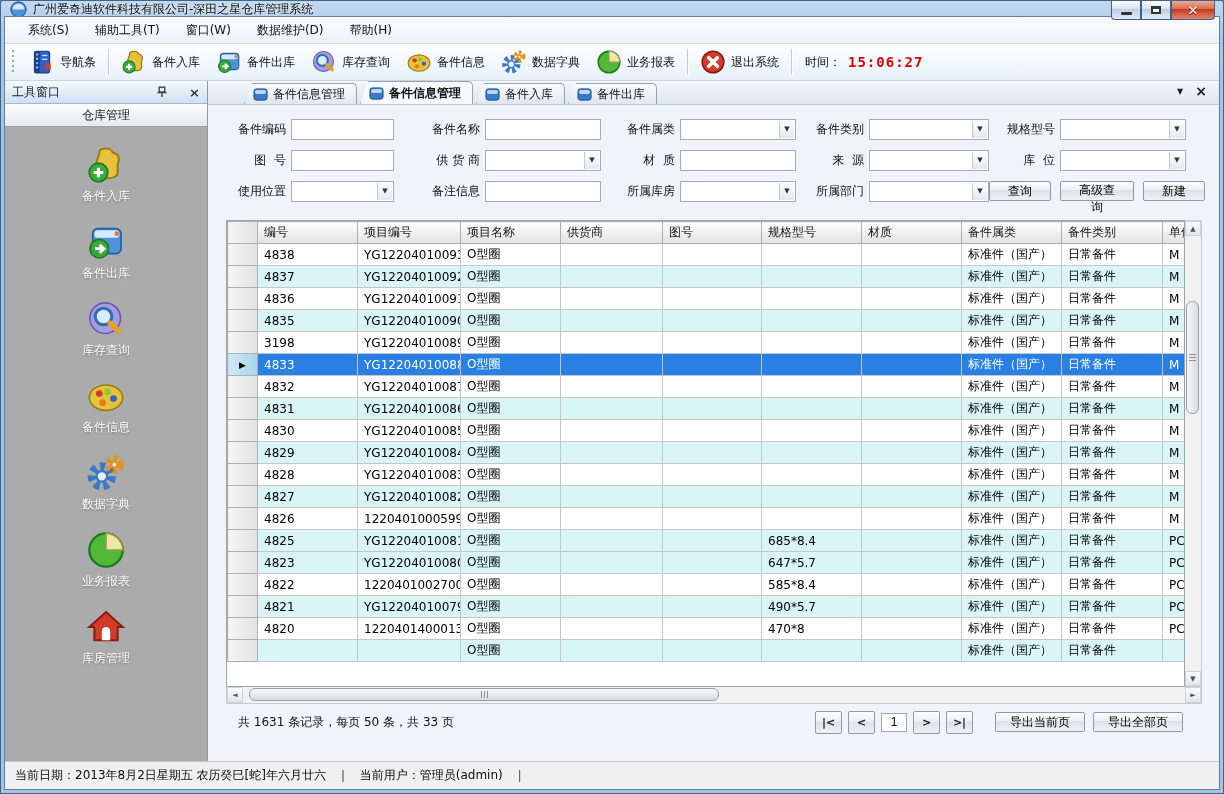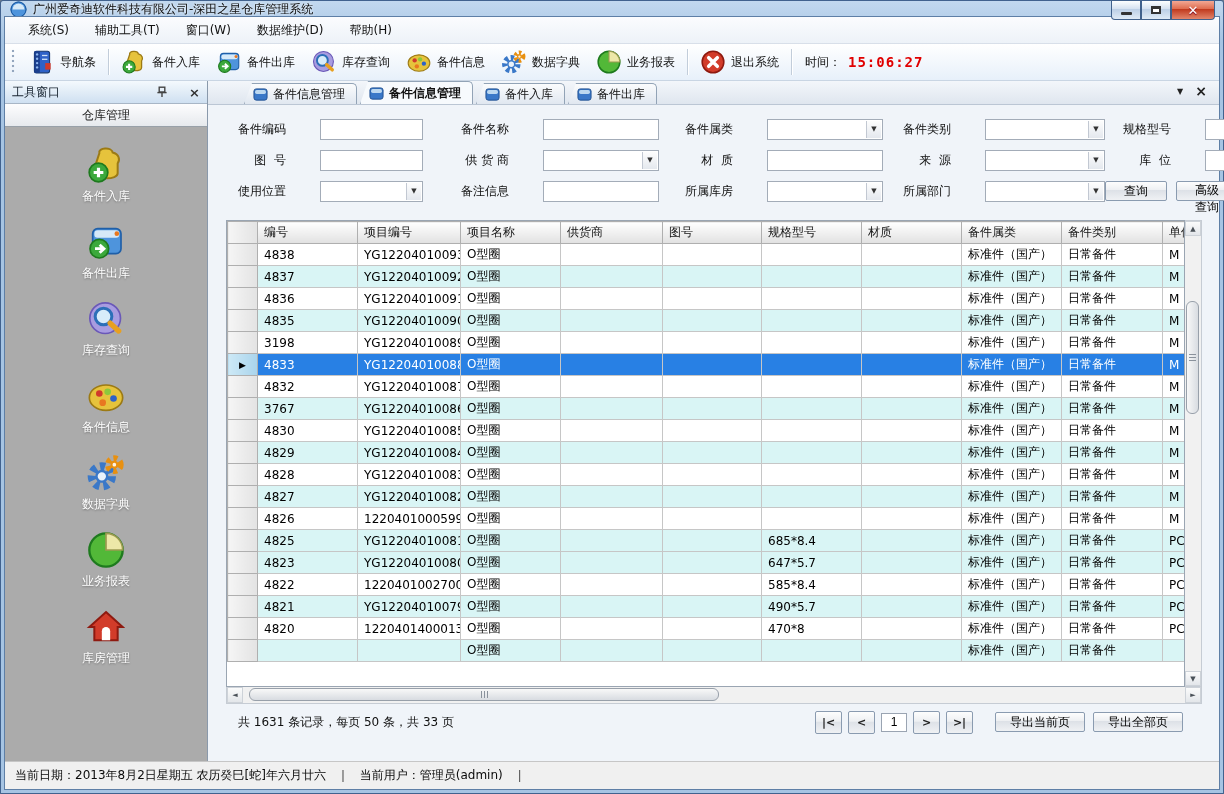--- a/index.html
+++ b/index.html
@@ -51,21 +51,21 @@
     background:linear-gradient(#FBFCFD,#E0E7F0);border:1px solid #92A3B6;border-bottom:none;border-radius:5px 5px 0 0;
     clip-path:polygon(8px 0,100% 0,100% 100%,0 100%);}
   .tab .ico{width:15px;height:15px;}
   .tab.active{background:#F7FAFD;font-weight:bold;height:23px;z-index:2;}
   .tab-tools{position:absolute;right:12px;top:3px;display:flex;align-items:center;gap:12px;color:#222;}
   .tab-caret{font-size:8px;cursor:pointer;}
   .tab-x{font-size:14px;font-weight:bold;line-height:1;cursor:pointer;}
   
   .form-panel{flex:none;padding:13px 0 6px 6px;}
   .form-row{display:flex;align-items:center;height:22px;margin-bottom:9px;}
-  .fg{display:flex;align-items:center;gap:29px;}
+  .fg{display:flex;align-items:center;}
   .flabel{text-align:right;margin-right:5px;white-space:pre;color:#101010;}
   .fctrl{height:21px;background:#fff;border:1px solid #A3ACB8;position:relative;}
   .fctrl input{width:100%;height:100%;border:none;outline:none;font-size:12px;padding:0 3px;background:transparent;}
   .fselect .arrow{position:absolute;right:1px;top:1px;bottom:1px;width:15px;display:flex;align-items:center;justify-content:center;
     background:linear-gradient(#FDFDFD,#E4E8EE);border-left:1px solid #C2C8D2;font-size:7px;color:#333;cursor:pointer;}
   .fg:nth-child(1){margin-left:8px}  .fg:nth-child(1) .flabel{width:64px} .fg:nth-child(1) .fctrl{width:103px}
   .fg:nth-child(2){margin-left:24px} .fg:nth-child(2) .flabel{width:62px} .fg:nth-child(2) .fctrl{width:116px}
   .fg:nth-child(3){margin-left:16px} .fg:nth-child(3) .flabel{width:58px} .fg:nth-child(3) .fctrl{width:116px}
   .fg:nth-child(4){margin-left:12px} .fg:nth-child(4) .flabel{width:56px} .fg:nth-child(4) .fctrl{width:120px}
   .fg:nth-child(5){margin-left:10px} .fg:nth-child(5) .flabel{width:56px} .fg:nth-child(5) .fctrl{width:126px}
@@ -552,21 +552,21 @@
                     <td></td>
                     <td></td>
                     <td></td>
                     <td></td>
                     <td>标准件（国产）</td>
                     <td>日常备件</td>
                     <td>M</td>
                   </tr>
                   <tr class="alt">
                     <td class="rowsel"></td>
-                    <td>3767</td>
+                    <td>4831</td>
                     <td>YG12204010086</td>
                     <td>O型圈</td>
                     <td></td>
                     <td></td>
                     <td></td>
                     <td></td>
                     <td>标准件（国产）</td>
                     <td>日常备件</td>
                     <td>M</td>
                   </tr>

